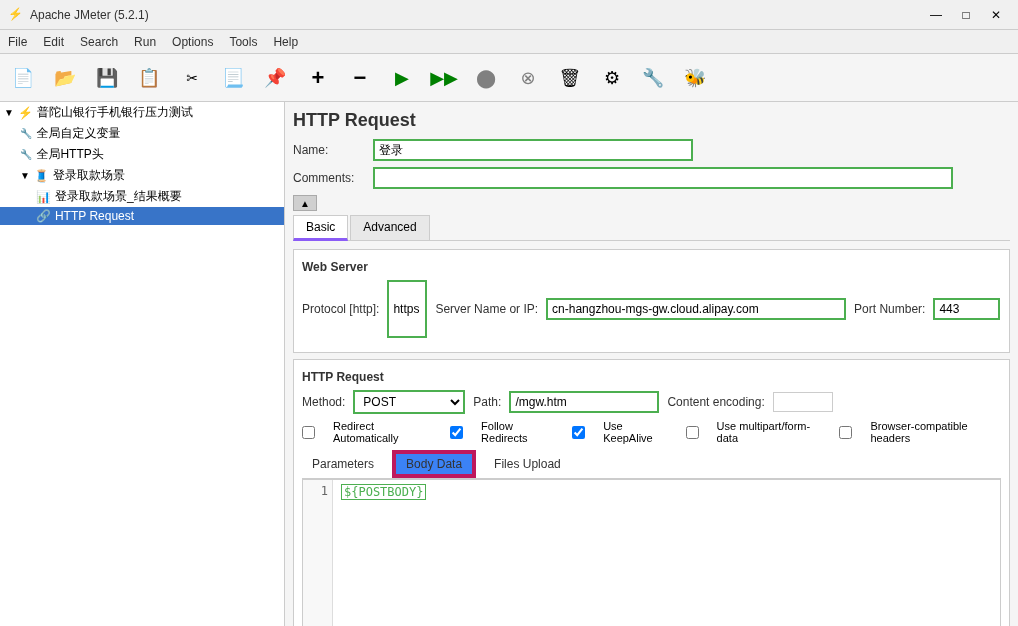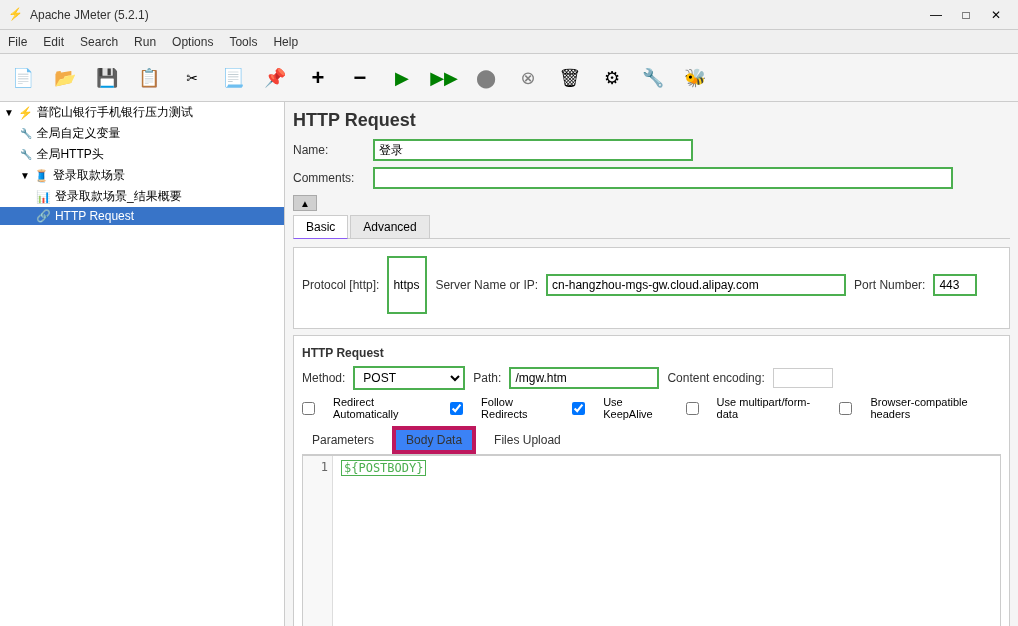--- a/index.html
+++ b/index.html
@@ -147,21 +147,21 @@
       padding: 4px 12px;
       cursor: pointer;
       font-size: 12px;
       border: 1px solid #ccc;
       background: #e8e8e8;
       margin-right: 2px;
       border-bottom: none;
     }
     .tab.active {
       background: white;
-      border-bottom: 1px solid #8b5cf6;
+      border-bottom: 3px solid #8b5cf6;
       margin-bottom: -1px;
       z-index: 1;
     }
 
     
     .section-header {
       font-size: 12px;
       font-weight: bold;
       color: #333;
       margin-bottom: 4px;
@@ -191,21 +191,21 @@
       font-size: 12px;
       outline: none;
       width: 300px;
     }
     .server-input-port {
       border: 2px solid #4CAF50;
       background: white;
       padding: 2px 4px;
       font-size: 12px;
       outline: none;
-      width: 44px;
+      width: 67px;
     }
 
     
     .http-request-row {
       display: flex;
       align-items: center;
       gap: 8px;
       margin-bottom: 6px;
     }
     .method-select {
@@ -400,20 +400,21 @@
     <div style="margin-bottom: 4px;">
       <div class="collapse-btn">▲</div>
     </div>
 
     <div class="tabs">
       <div class="tab active">Basic</div>
       <div class="tab">Advanced</div>
     </div>
 
     <div class="content-section">
+      <div class="section-header">Web Server</div>
       <div class="server-row">
         <span class="server-label">Protocol [http]:</span>
         <input class="server-input-small" type="text" value="https" style="">
         <span class="server-label">Server Name or IP:</span>
         <input class="server-input-large" type="text" value="cn-hangzhou-mgs-gw.cloud.alipay.com" style="">
         <span class="server-label">Port Number:</span>
         <input class="server-input-port" type="text" value="443" style="">
       </div>
     </div>
 

